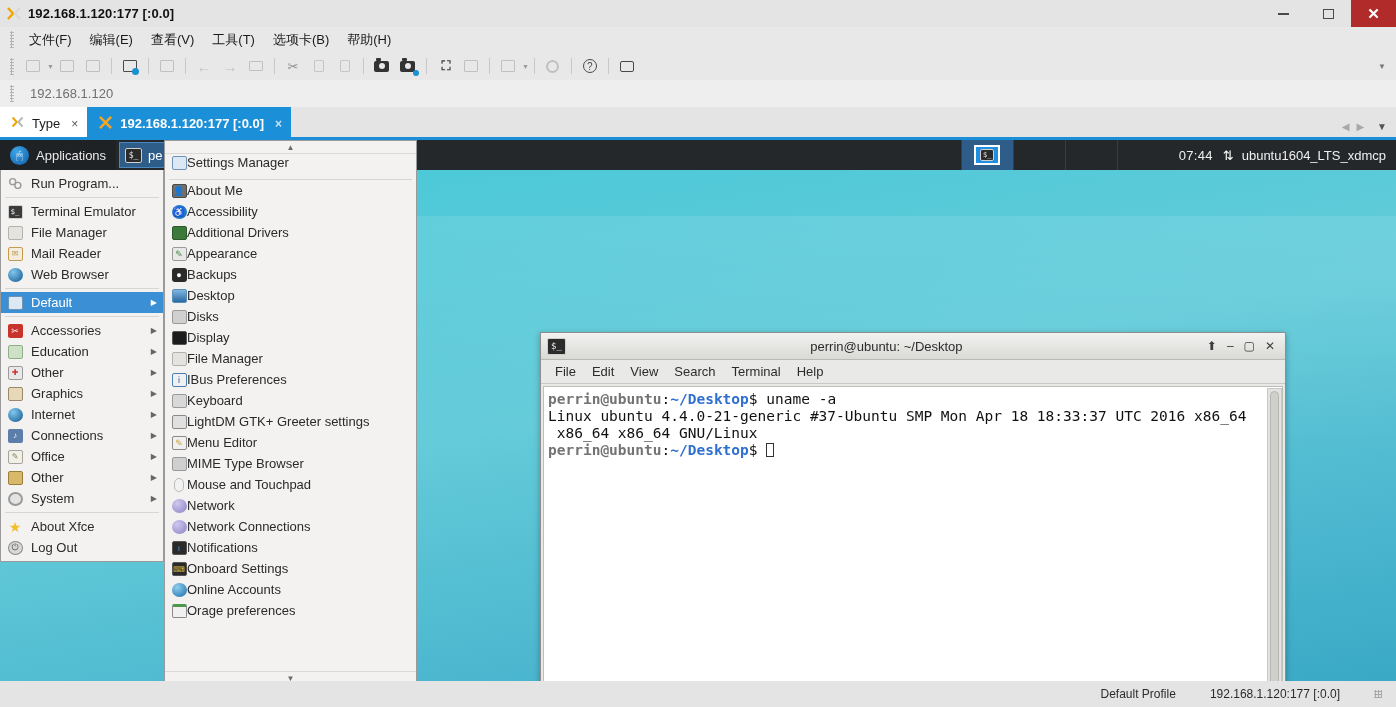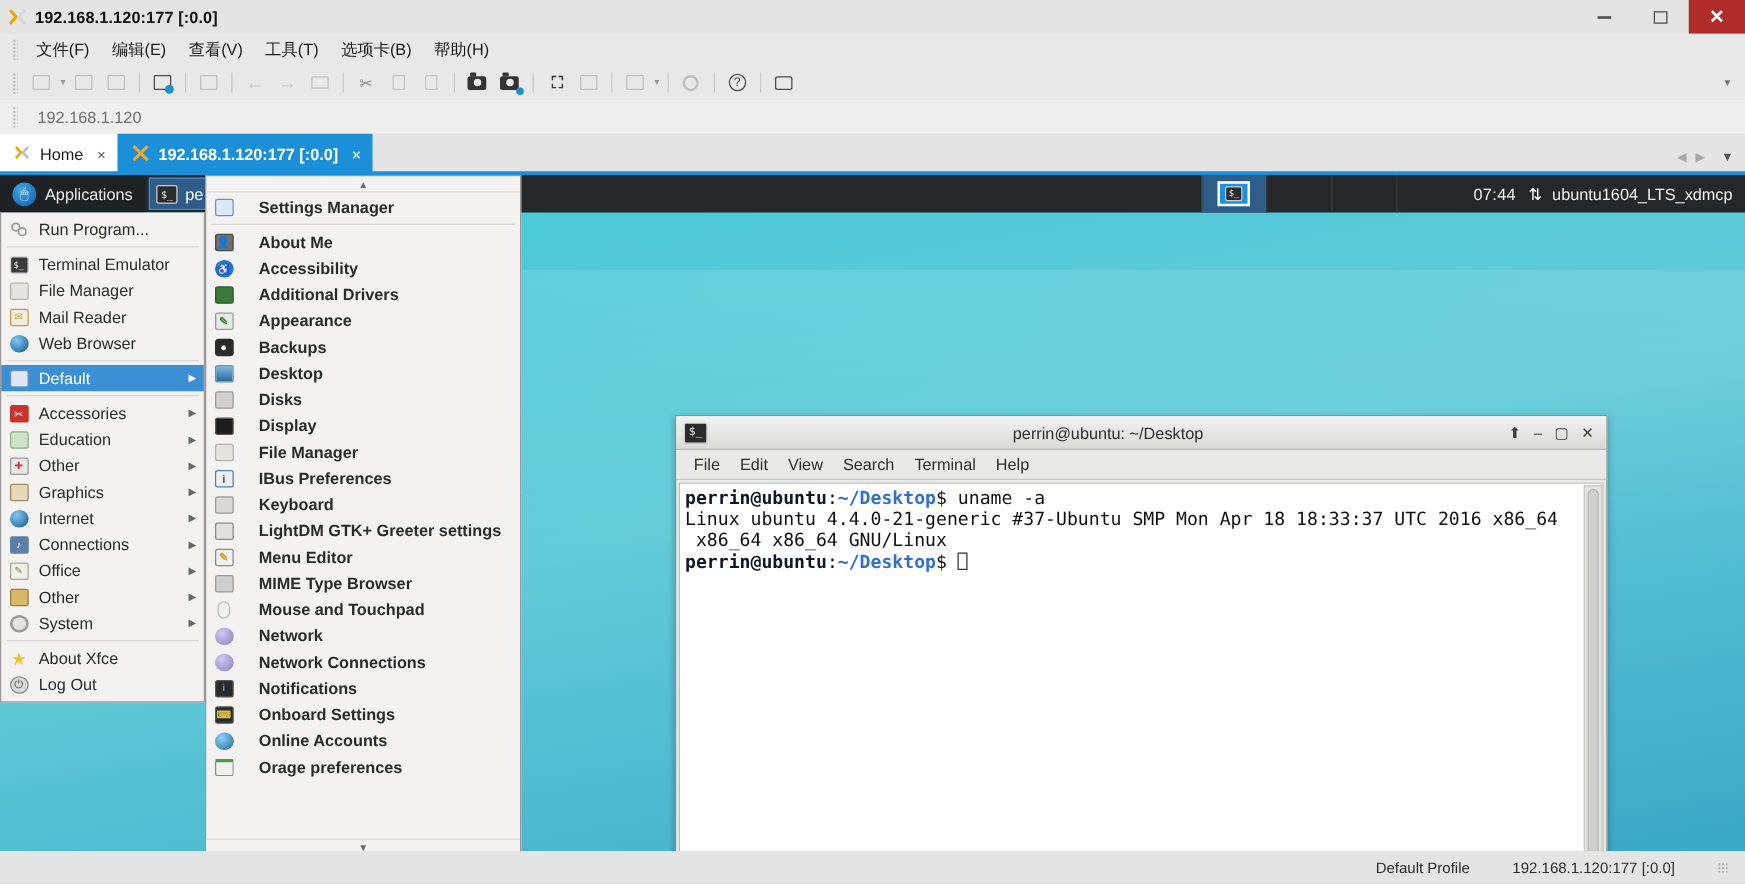--- a/index.html
+++ b/index.html
@@ -129,21 +129,21 @@
 
   
   .submenu { position:absolute; left:164px; top:140px; width:253px; height:545px;
     background:#f3f2f1; border:1px solid #9a9a9a; z-index:30;
     font-size:13px; color:#2a2a2a; }
   .sm-scroll { height:13px; display:flex; align-items:center; justify-content:center;
     font-size:8px; color:#6a6a6a; border-bottom:1px solid #dcdad8; }
   .sm-scroll.bot { border-bottom:none; border-top:1px solid #dcdad8;
     position:absolute; bottom:0; left:0; right:0; background:#f3f2f1; }
   .sm-body { position:absolute; top:14px; bottom:14px; left:0; right:0; overflow:hidden; }
-  .sm-row { display:flex; align-items:center; gap:20px; height:21px; padding:0 6px;font-weight:bold; }
+  .sm-row { display:flex; align-items:flex-start; gap:0; height:21px; padding:0 6px; }
   .sm-sep { height:1px; background:#d8d6d4; margin:3px 4px; }
   .sm-ico { width:16px; height:16px; flex:none; display:flex; align-items:center;
     justify-content:center; font-size:11px; }
 
   
   .chip { width:15px; height:14px; border-radius:2px; display:flex;
     align-items:center; justify-content:center; font-size:9px; color:#fff; }
 
   
   .termwin { position:absolute; left:540px; top:192px; width:746px; height:463px;
@@ -156,21 +156,21 @@
   .tw-name { flex:1; text-align:center; font-size:13px; color:#2c2c2c; }
   .tw-btns { display:flex; gap:10px; align-items:center; padding-right:4px; color:#3d3d3d;
     font-size:12px; }
   .tw-menu { height:24px; display:flex; align-items:center; gap:0;
     background:#e9e9e7; padding-left:6px; border-bottom:1px solid #c8c8c4; }
   .tw-menu span { padding:2px 8px; font-size:13px; color:#2c2c2c; }
   .tw-body { position:absolute; left:2px; top:53px; right:2px; bottom:2px;
     background:#fff; border:1px solid #bdbdb9; padding:4px 2px 0 4px; overflow:hidden; }
   .tw-text { font-family:"DejaVu Sans Mono", monospace; font-size:14.5px;
     line-height:17px; white-space:pre; color:#111; }
-  .t-user { color:#0f172a; font-weight:bold; }
+  .t-user { color:#737373; font-weight:bold; }
   .t-path { color:#2f6fd0; font-weight:bold; }
   .cursorblk { display:inline-block; width:8px; height:14px; border:1px solid #333;
     vertical-align:-2px; }
   .tw-sb { position:absolute; right:3px; top:55px; bottom:4px; width:15px;
     background:#e2e2e0; border:1px solid #c9c9c5; }
   .tw-sb i { display:block; margin:2px; height:96%; background:#cfcfcb;
     border:1px solid #b6b6b2; border-radius:7px; }
 
   
   .desk-label { position:absolute; left:412px; top:248px; font-size:11px; color:#3a3a3a;
@@ -304,21 +304,21 @@
   </div>
 
   <div class="tabstrip">
     <div class="tab inactive">
       <span>
         <svg width="14" height="14" viewBox="0 0 17 17">
           <path d="M2 3 L7 8.5 L2 14" stroke="#f0a500" stroke-width="2.4" fill="none"></path>
           <path d="M14 3 L9 8.5 L14 14" stroke="#b9b9b9" stroke-width="2.4" fill="none"></path>
         </svg>
       </span>
-      <span>Home</span>
+      <span>Type</span>
       <span class="tx">×</span>
     </div>
     <div class="tab active">
       <span>
         <svg width="15" height="15" viewBox="0 0 16 16">
           <path d="M2 2 L14 14 M14 2 L2 14" stroke="#f5a623" stroke-width="2.6" fill="none"></path>
         </svg>
       </span>
       <span>192.168.1.120:177 [:0.0]</span>
       <span class="tx">×</span>

